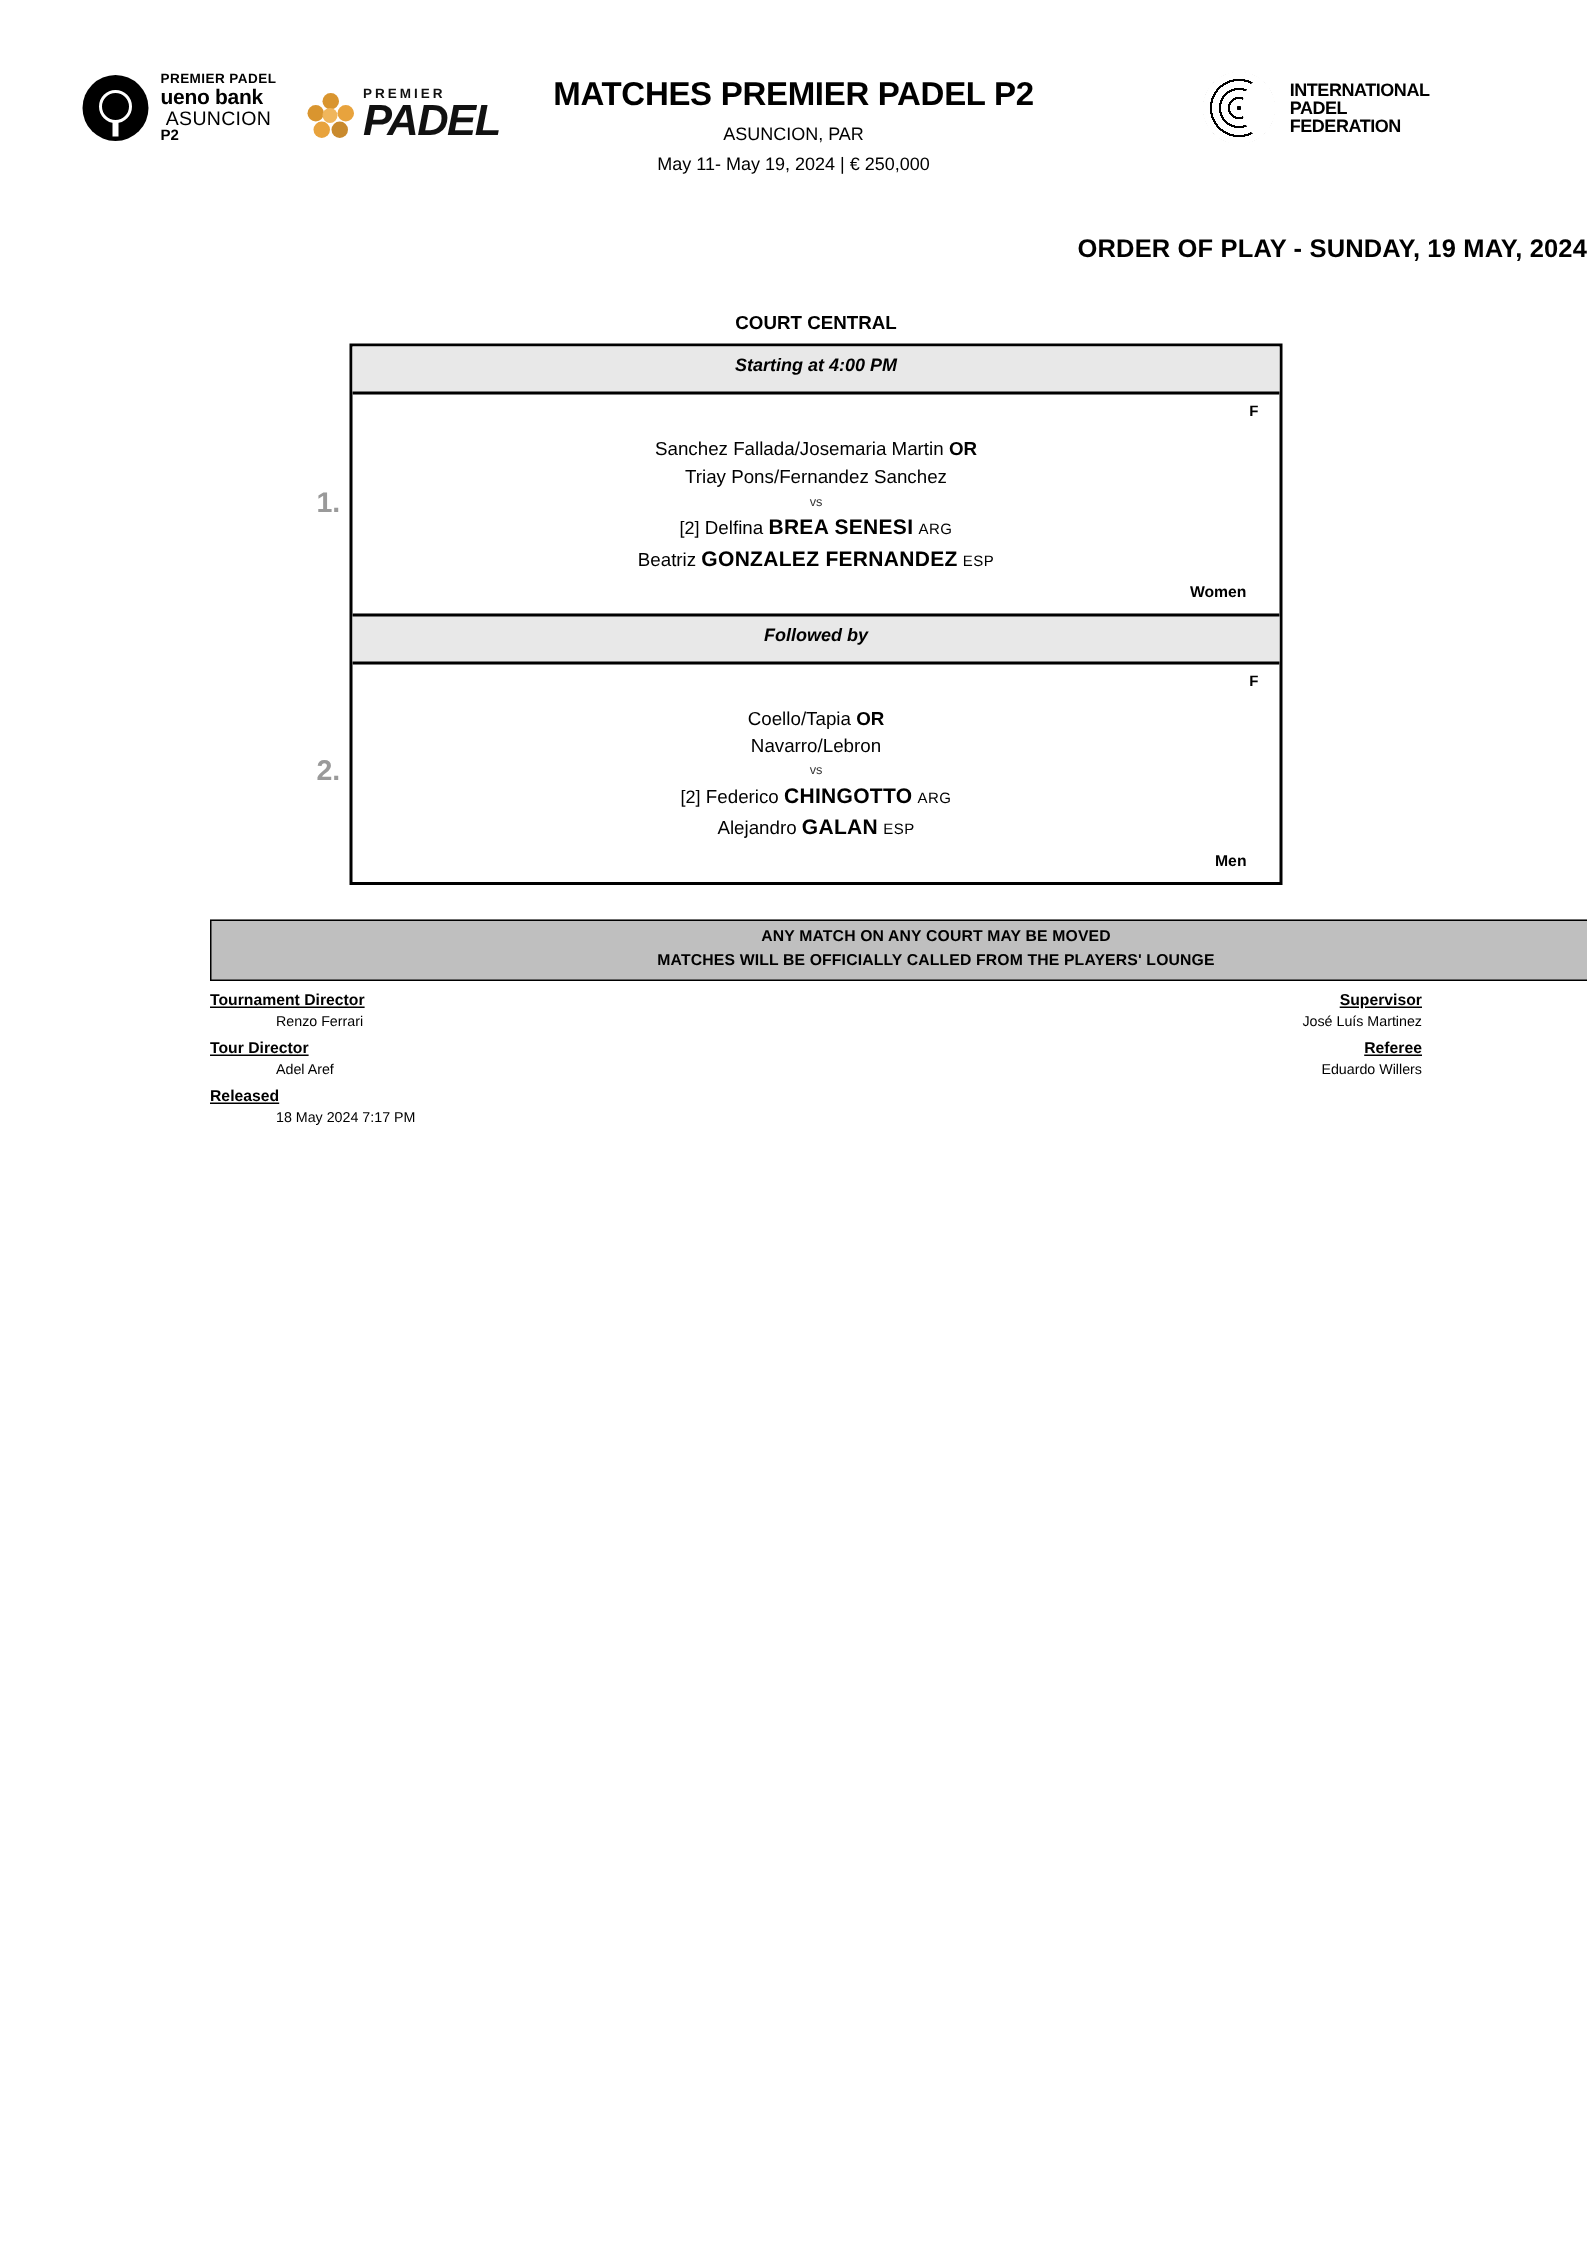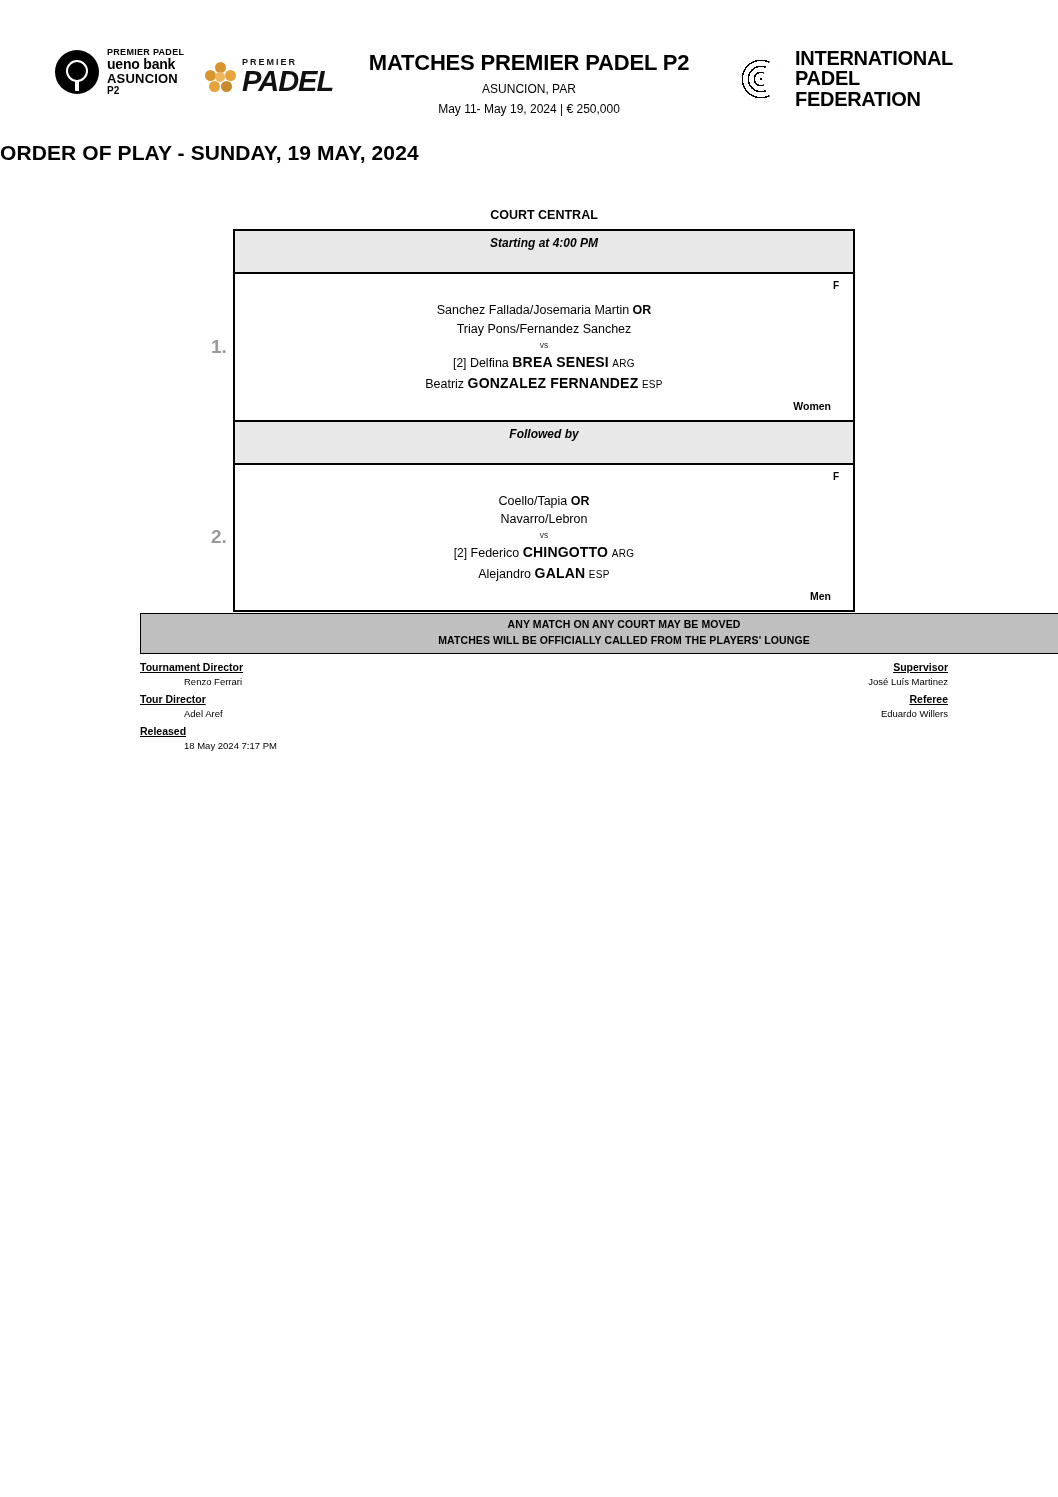--- a/index.html
+++ b/index.html
@@ -65,22 +65,23 @@
     font-weight: bold;
     letter-spacing: .3px;
   }
   .ll-mid {
     font-size: 14px;
     font-weight: bold;
     letter-spacing: -.2px;
   }
   .ll-bot {
     font-size: 13px;
-    font-weight: bold;
+    font-weight: normal;
     letter-spacing: .2px;
+    text-align: center;
   }
   .ll-p2 {
     font-size: 10px;
     font-weight: bold;
   }
 
   .logo-premier {
     position: absolute;
     left: 205px;
     top: 58px;
@@ -176,32 +177,32 @@
     position: absolute;
     right: -8px;
     top: 4px;
     width: 30px;
     height: 40px;
     border-radius: 50%;
     background: #fff;
     box-shadow: -3px 0 0 0 #000 inset;
   }
   .ipf-text {
-    font-size: 20px;
+    font-size: 12px;
     font-weight: bold;
     line-height: 1.02;
     letter-spacing: -.3px;
   }
 
   
   .oop-title {
-    text-align: left;
-    font-size: 21px;
-    font-weight: bold;
-    margin-top: 21px;
+    text-align: right;
+    font-size: 17px;
+    font-weight: bold;
+    margin-top: 36px;
     letter-spacing: .1px;
   }
 
   
   .court-wrap {
     position: absolute;
     left: 233px;
     top: 208px;
     width: 622px;
   }
@@ -215,21 +216,21 @@
     border: 2px solid #000;
   }
   .band {
     background: #e8e8e8;
     border-bottom: 2px solid #000;
     border-top: 2px solid #000;
     text-align: center;
     font-size: 12px;
     font-weight: bold;
     font-style: italic;
-    padding: 5px 0 22px;
+    padding: 5px 0 11px;
   }
   .band.first { border-top: 0; }
   .match {
     position: relative;
     padding: 6px 10px 6px 10px;
     min-height: 128px;
     box-sizing: border-box;
   }
   .match-no {
     position: absolute;

